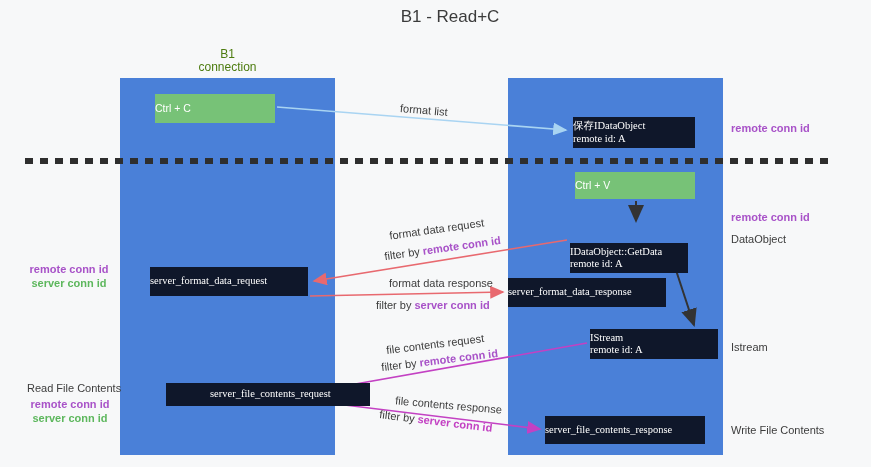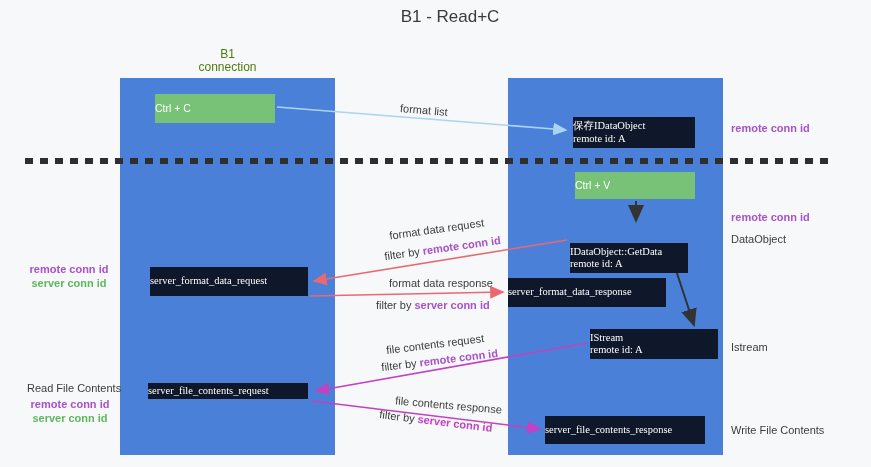--- a/index.html
+++ b/index.html
@@ -95,21 +95,21 @@
 
   <div class="node orange-box" style="left:150px;top:267px;width:158px;height:29px;">
     <div>server_format_data_request</div>
   </div>
 
   <div class="node orange-box" style="left:590px;top:329px;width:128px;height:30px;">
     <div>IStream</div>
     <div>remote id: A</div>
   </div>
 
-  <div class="node orange-box" style="left:148px;top:383px;width:160px;height:16px;">
+  <div class="node orange-box" style="left:166px;top:383px;width:160px;height:23px;padding-left:44px;">
     <div>server_file_contents_request</div>
   </div>
 
   <div class="node orange-box" style="left:545px;top:416px;width:160px;height:28px;">
     <div>server_file_contents_response</div>
   </div>
 
   <div class="lbl rot-dn" style="left:400px;top:104px;">format list</div>
 
   <div class="lbl rot-up" style="left:389px;top:223px;">format data request</div>

